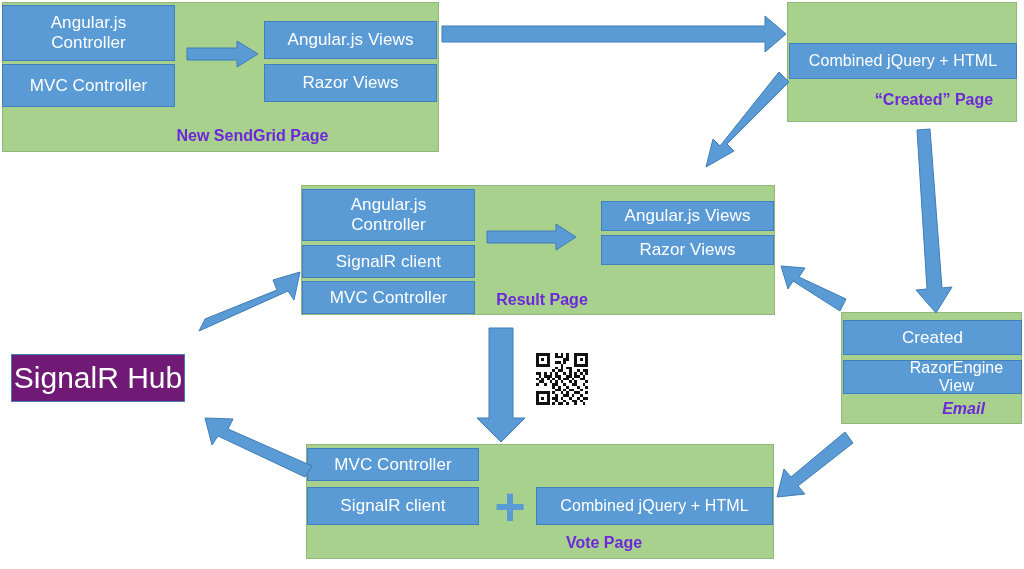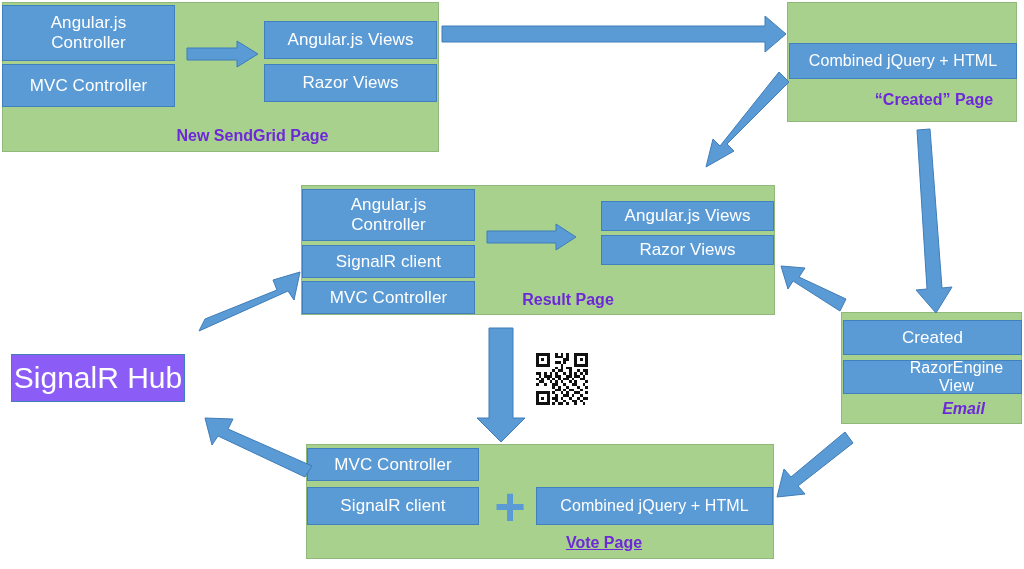--- a/index.html
+++ b/index.html
@@ -45,21 +45,21 @@
     font-weight: bold;
     display: flex;
     align-items: center;
     justify-content: center;
     text-align: center;
     white-space: nowrap;
     padding-left: 32px;
   }
   .hubbox {
     position: absolute;
-    background: #8b5cf6;
+    background: #701a75;
     border: 1px solid #417FBD;
     box-sizing: border-box;
     color: #ffffff;
     display: flex;
     align-items: center;
     justify-content: center;
     font-size: 30px;
   }
   .arrowsvg {
     position: absolute;
@@ -137,21 +137,21 @@
   </div>
 
   <div class="bluebox" style="left:601px; top:201px; width:173px; height:30px;">
     <span>Angular.js Views</span>
   </div>
 
   <div class="bluebox" style="left:601px; top:235px; width:173px; height:30px;">
     <span>Razor Views</span>
   </div>
 
-  <div class="grouplabel" style="left:481px; top:288px; width:110px; height:24px;">
+  <div class="grouplabel" style="left:455px; top:288px; width:110px; height:24px;">
     <span>Result Page</span>
   </div>
 
   <div class="group" style="left:841px; top:312px; width:181px; height:112px;"></div>
 
   <div class="bluebox" style="left:843px; top:320px; width:179px; height:35px;">
     <span>Created</span>
   </div>
 
   <div class="bluebox" style="left:843px; top:360px; width:179px; height:34px; font-size:16px;padding-left:48px;">
@@ -173,21 +173,21 @@
   </div>
 
   <div class="plussym" style="left:489px; top:485px; width:42px; height:42px; font-size:54px;">
     <span>+</span>
   </div>
 
   <div class="bluebox" style="left:536px; top:487px; width:237px; height:38px; font-size:16px;">
     <span>Combined jQuery + HTML</span>
   </div>
 
-  <div class="grouplabel" style="left:306px; top:530px; width:532px; height:26px;text-decoration:underline;">
+  <div class="grouplabel" style="left:306px; top:530px; width:532px; height:26px;">
     <span>Vote Page</span>
   </div>
 
   <div class="hubbox" style="left:11px; top:354px; width:174px; height:48px;">
     <span>SignalR Hub</span>
   </div>
 
   <div class="qr" style="left:532px; top:350px; width:60px; height:58px;">
     <svg viewBox="0 0 21 21" width="60" height="58" shape-rendering="crispEdges" aria-hidden="true">
       <rect width="21" height="21" fill="#ffffff"></rect>

